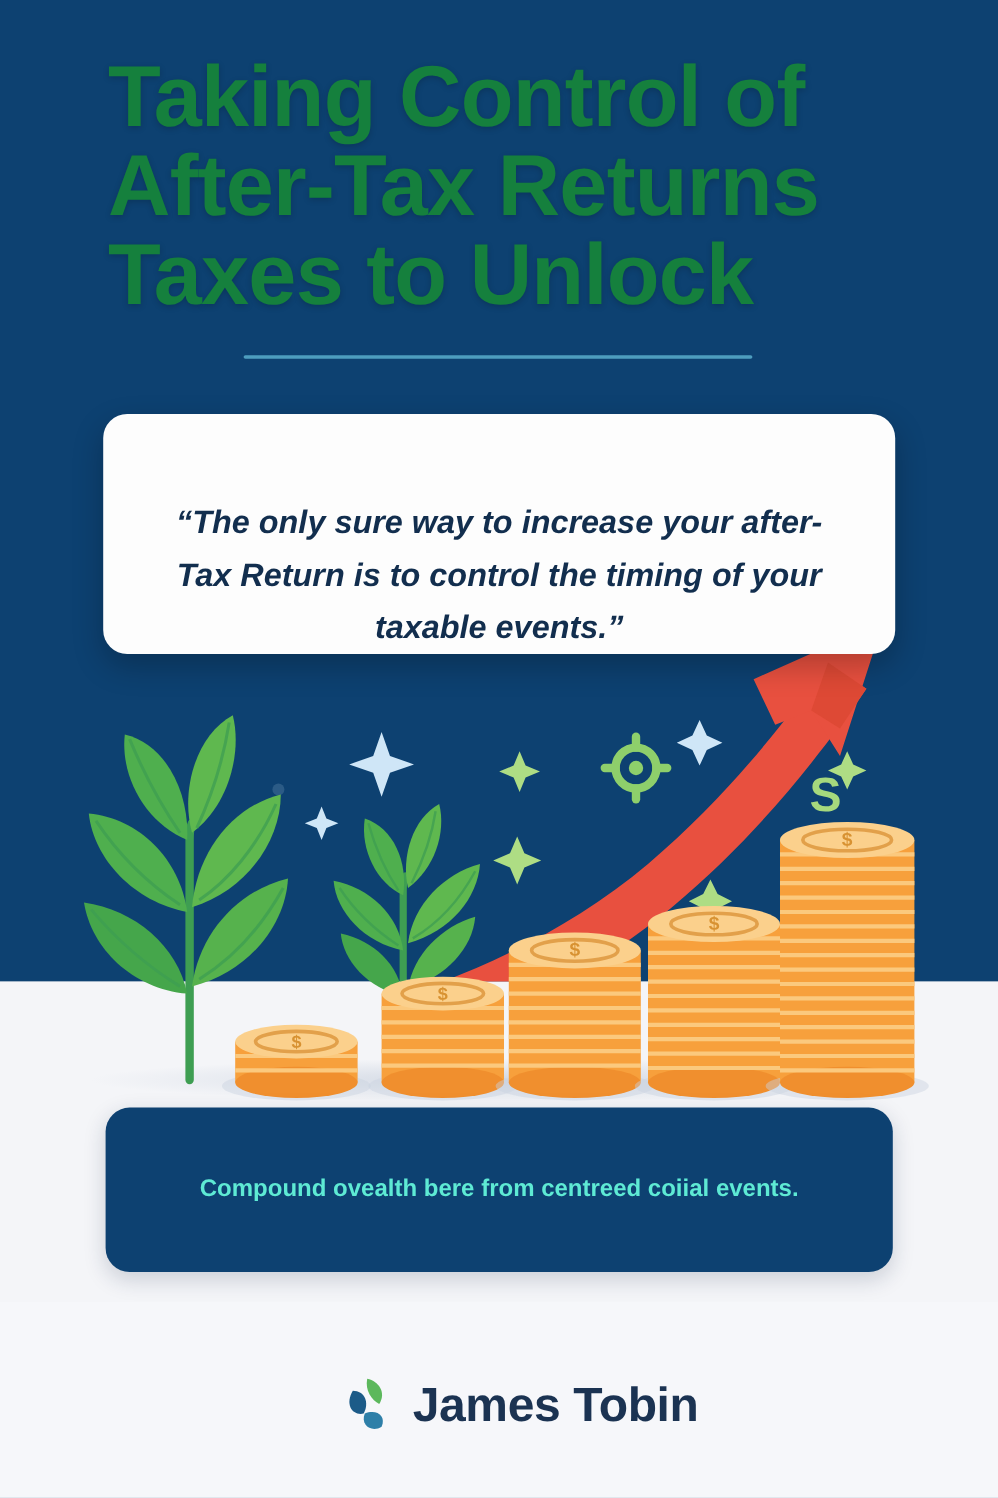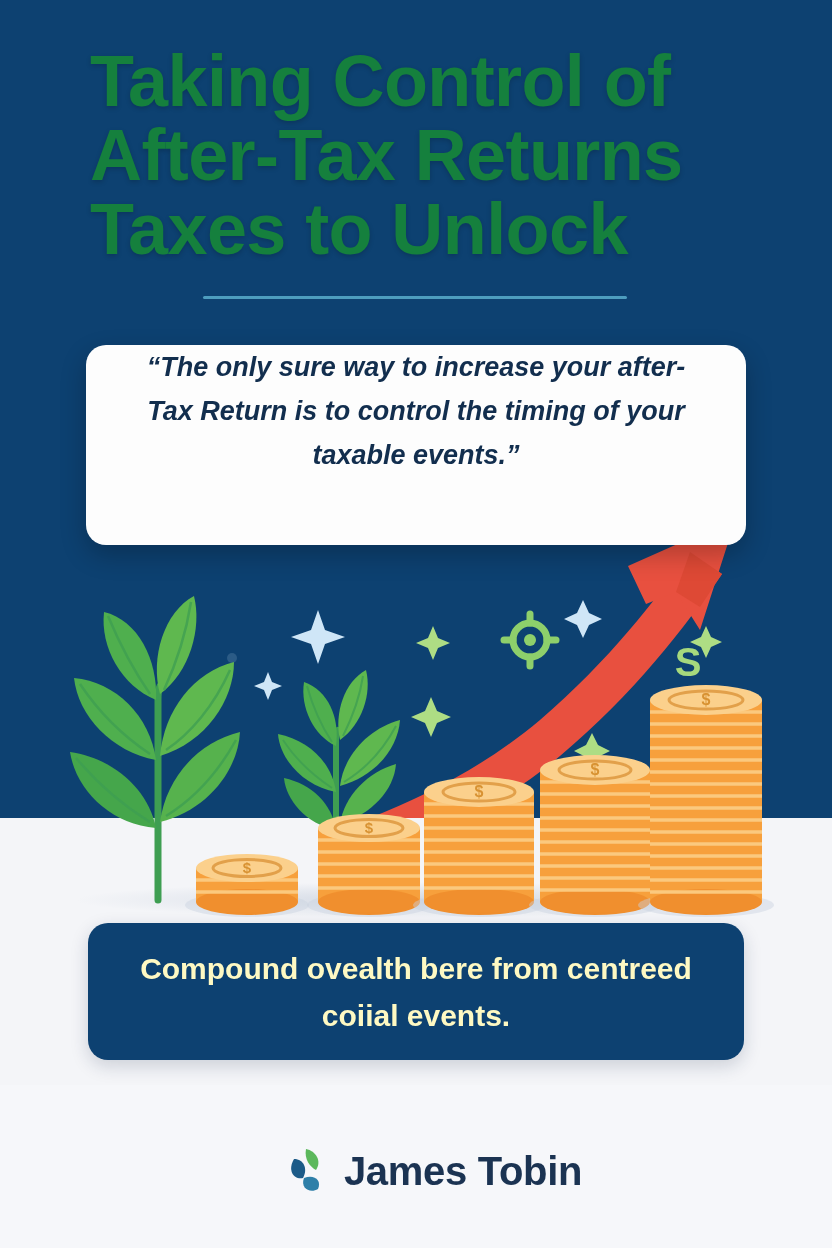--- a/index.html
+++ b/index.html
@@ -59,21 +59,21 @@
     position: absolute;
     left: 86px;
     top: 345px;
     width: 660px;
     height: 200px;
     background: #FDFDFD;
     border-radius: 20px;
     box-shadow: 0 10px 26px rgba(0,0,0,0.24);
     z-index: 8;
     display: flex;
-    align-items: flex-start;
+    align-items: flex-end;
     justify-content: center;
   }
   .quote-text {
     width: 580px;
     text-align: center;
     font-size: 27px;
     line-height: 44px;
     font-weight: bold;
     font-style: italic;
     color: #122E4E;
@@ -99,24 +99,24 @@
     border-radius: 20px;
     z-index: 9;
     display: flex;
     align-items: center;
     justify-content: center;
     box-shadow: 0 6px 18px rgba(20,40,70,0.18);
   }
   .caption-text {
     width: 560px;
     text-align: center;
-    font-size: 30px;
+    font-size: 20px;
     line-height: 47px;
     font-weight: bold;
-    color: #fef9c3;
+    color: #5eead4;
   }
 
   
   .brand {
     position: absolute;
     left: 16px;
     top: 1140px;
     width: 832px;
     height: 62px;
     z-index: 9;

